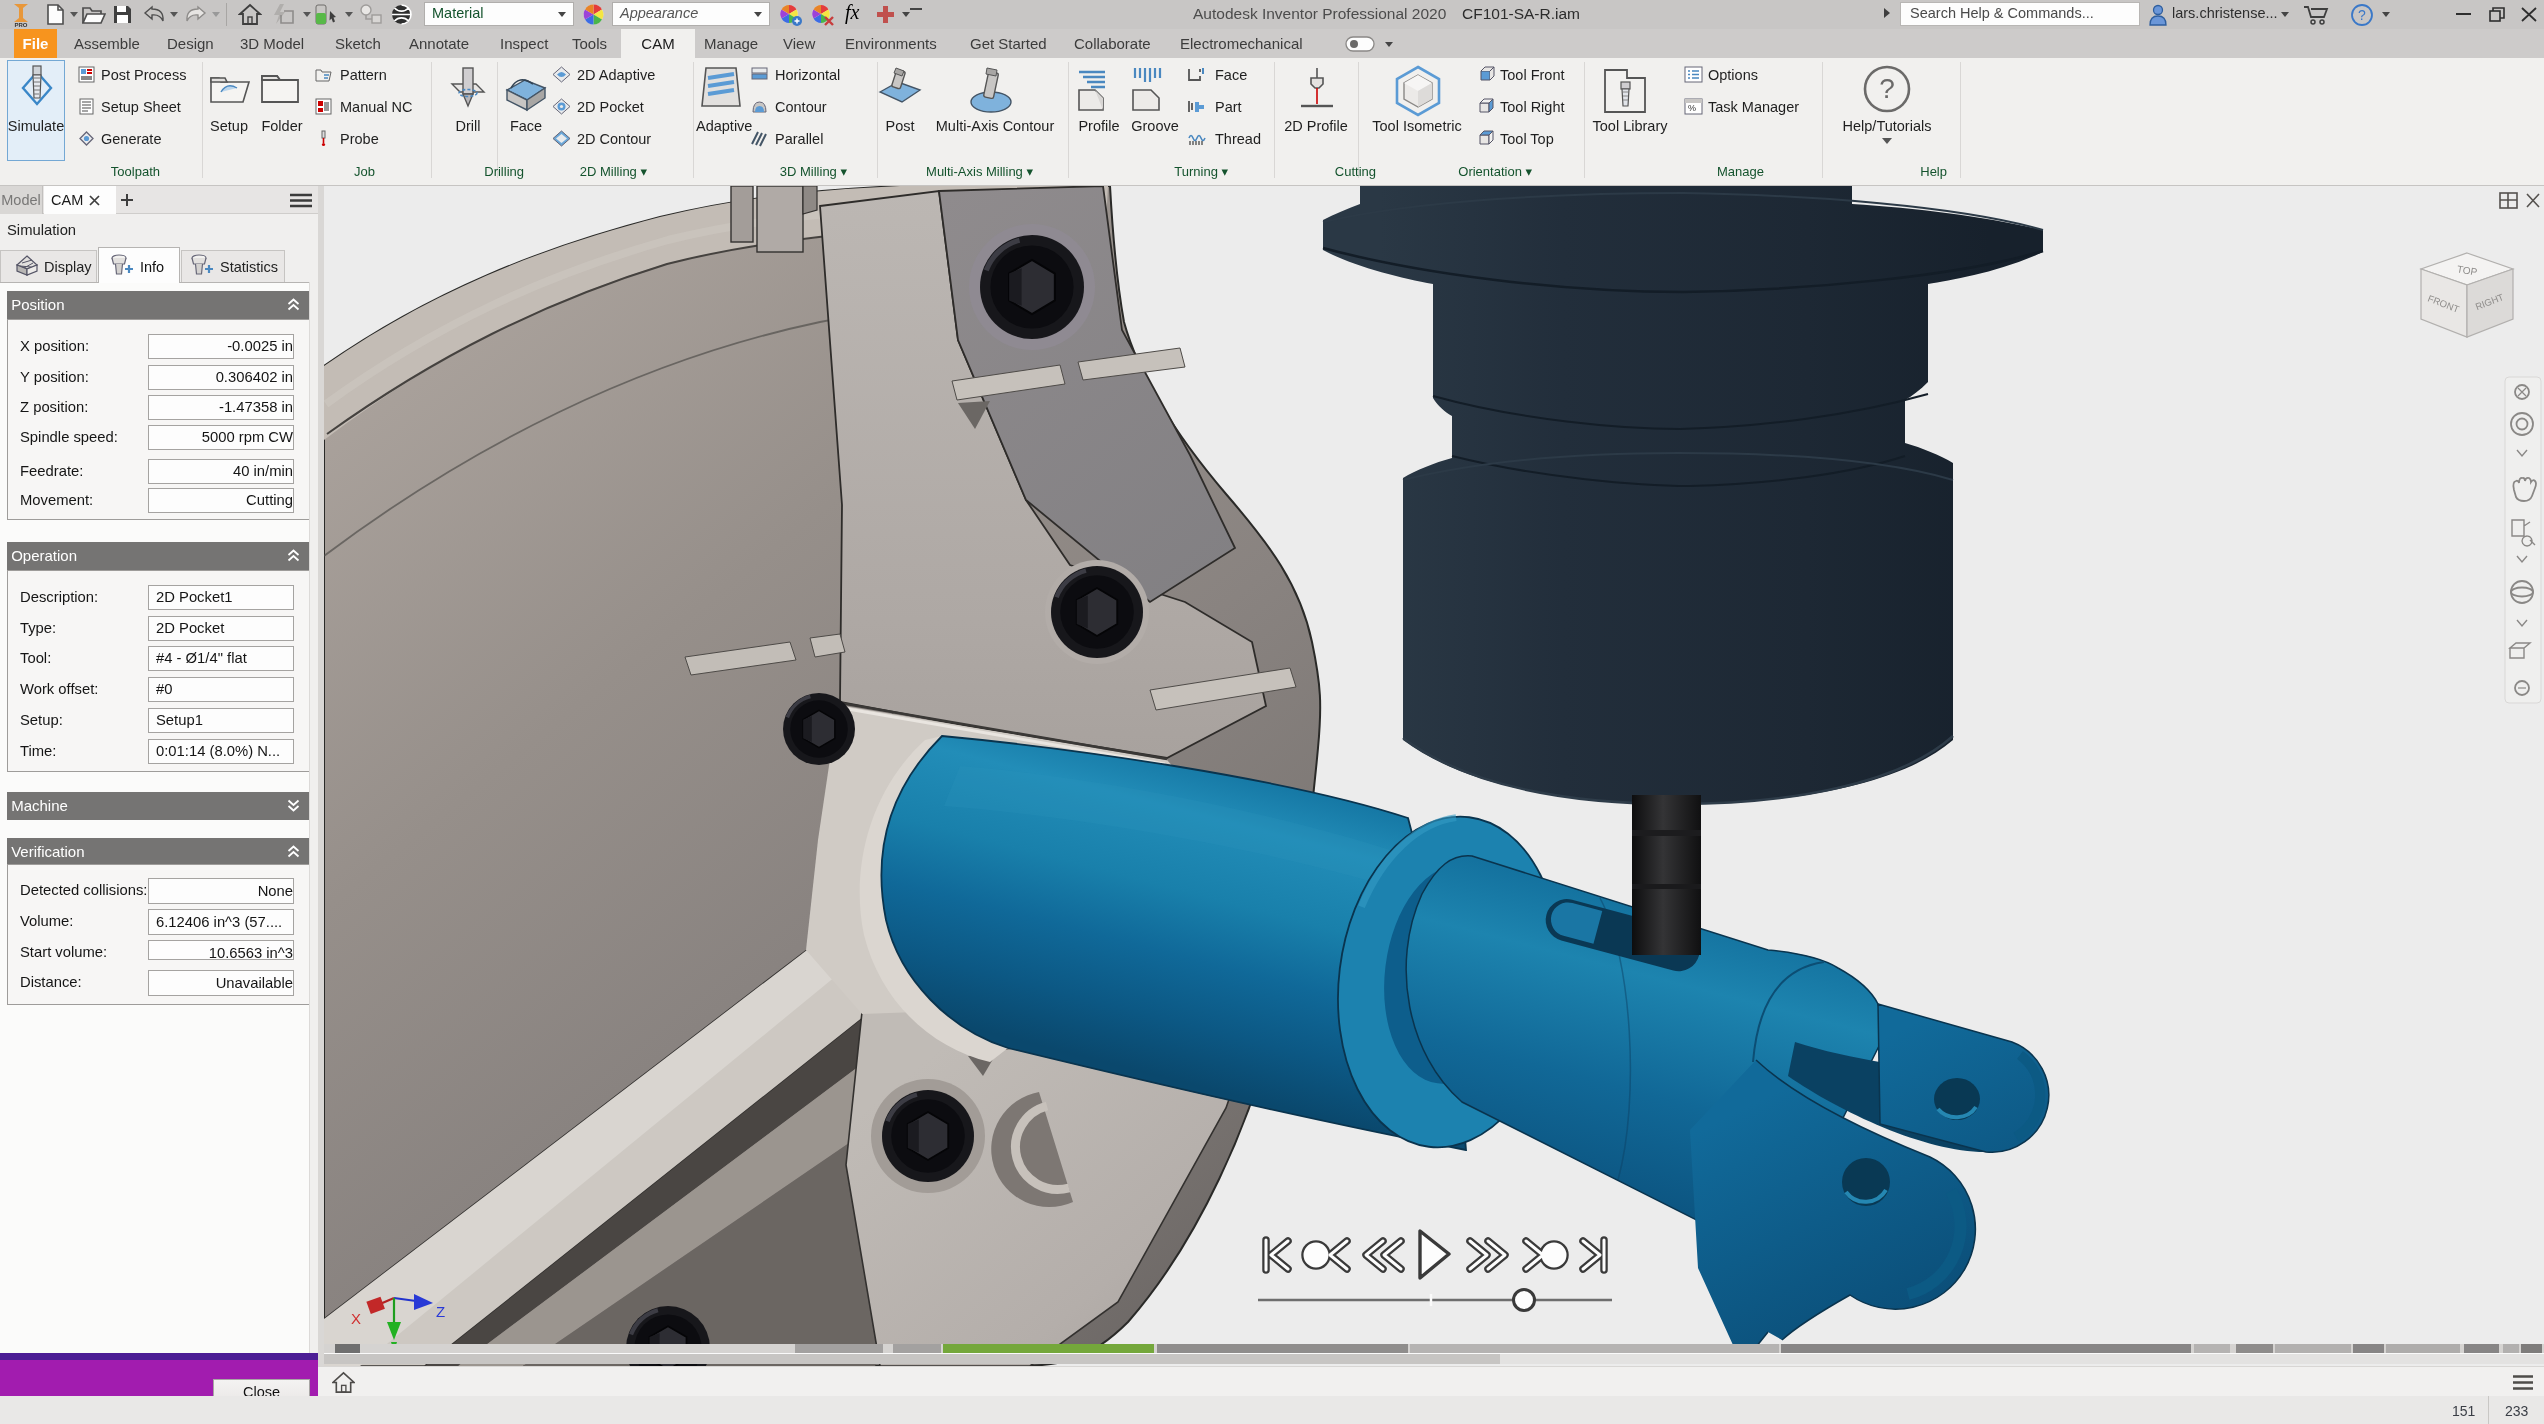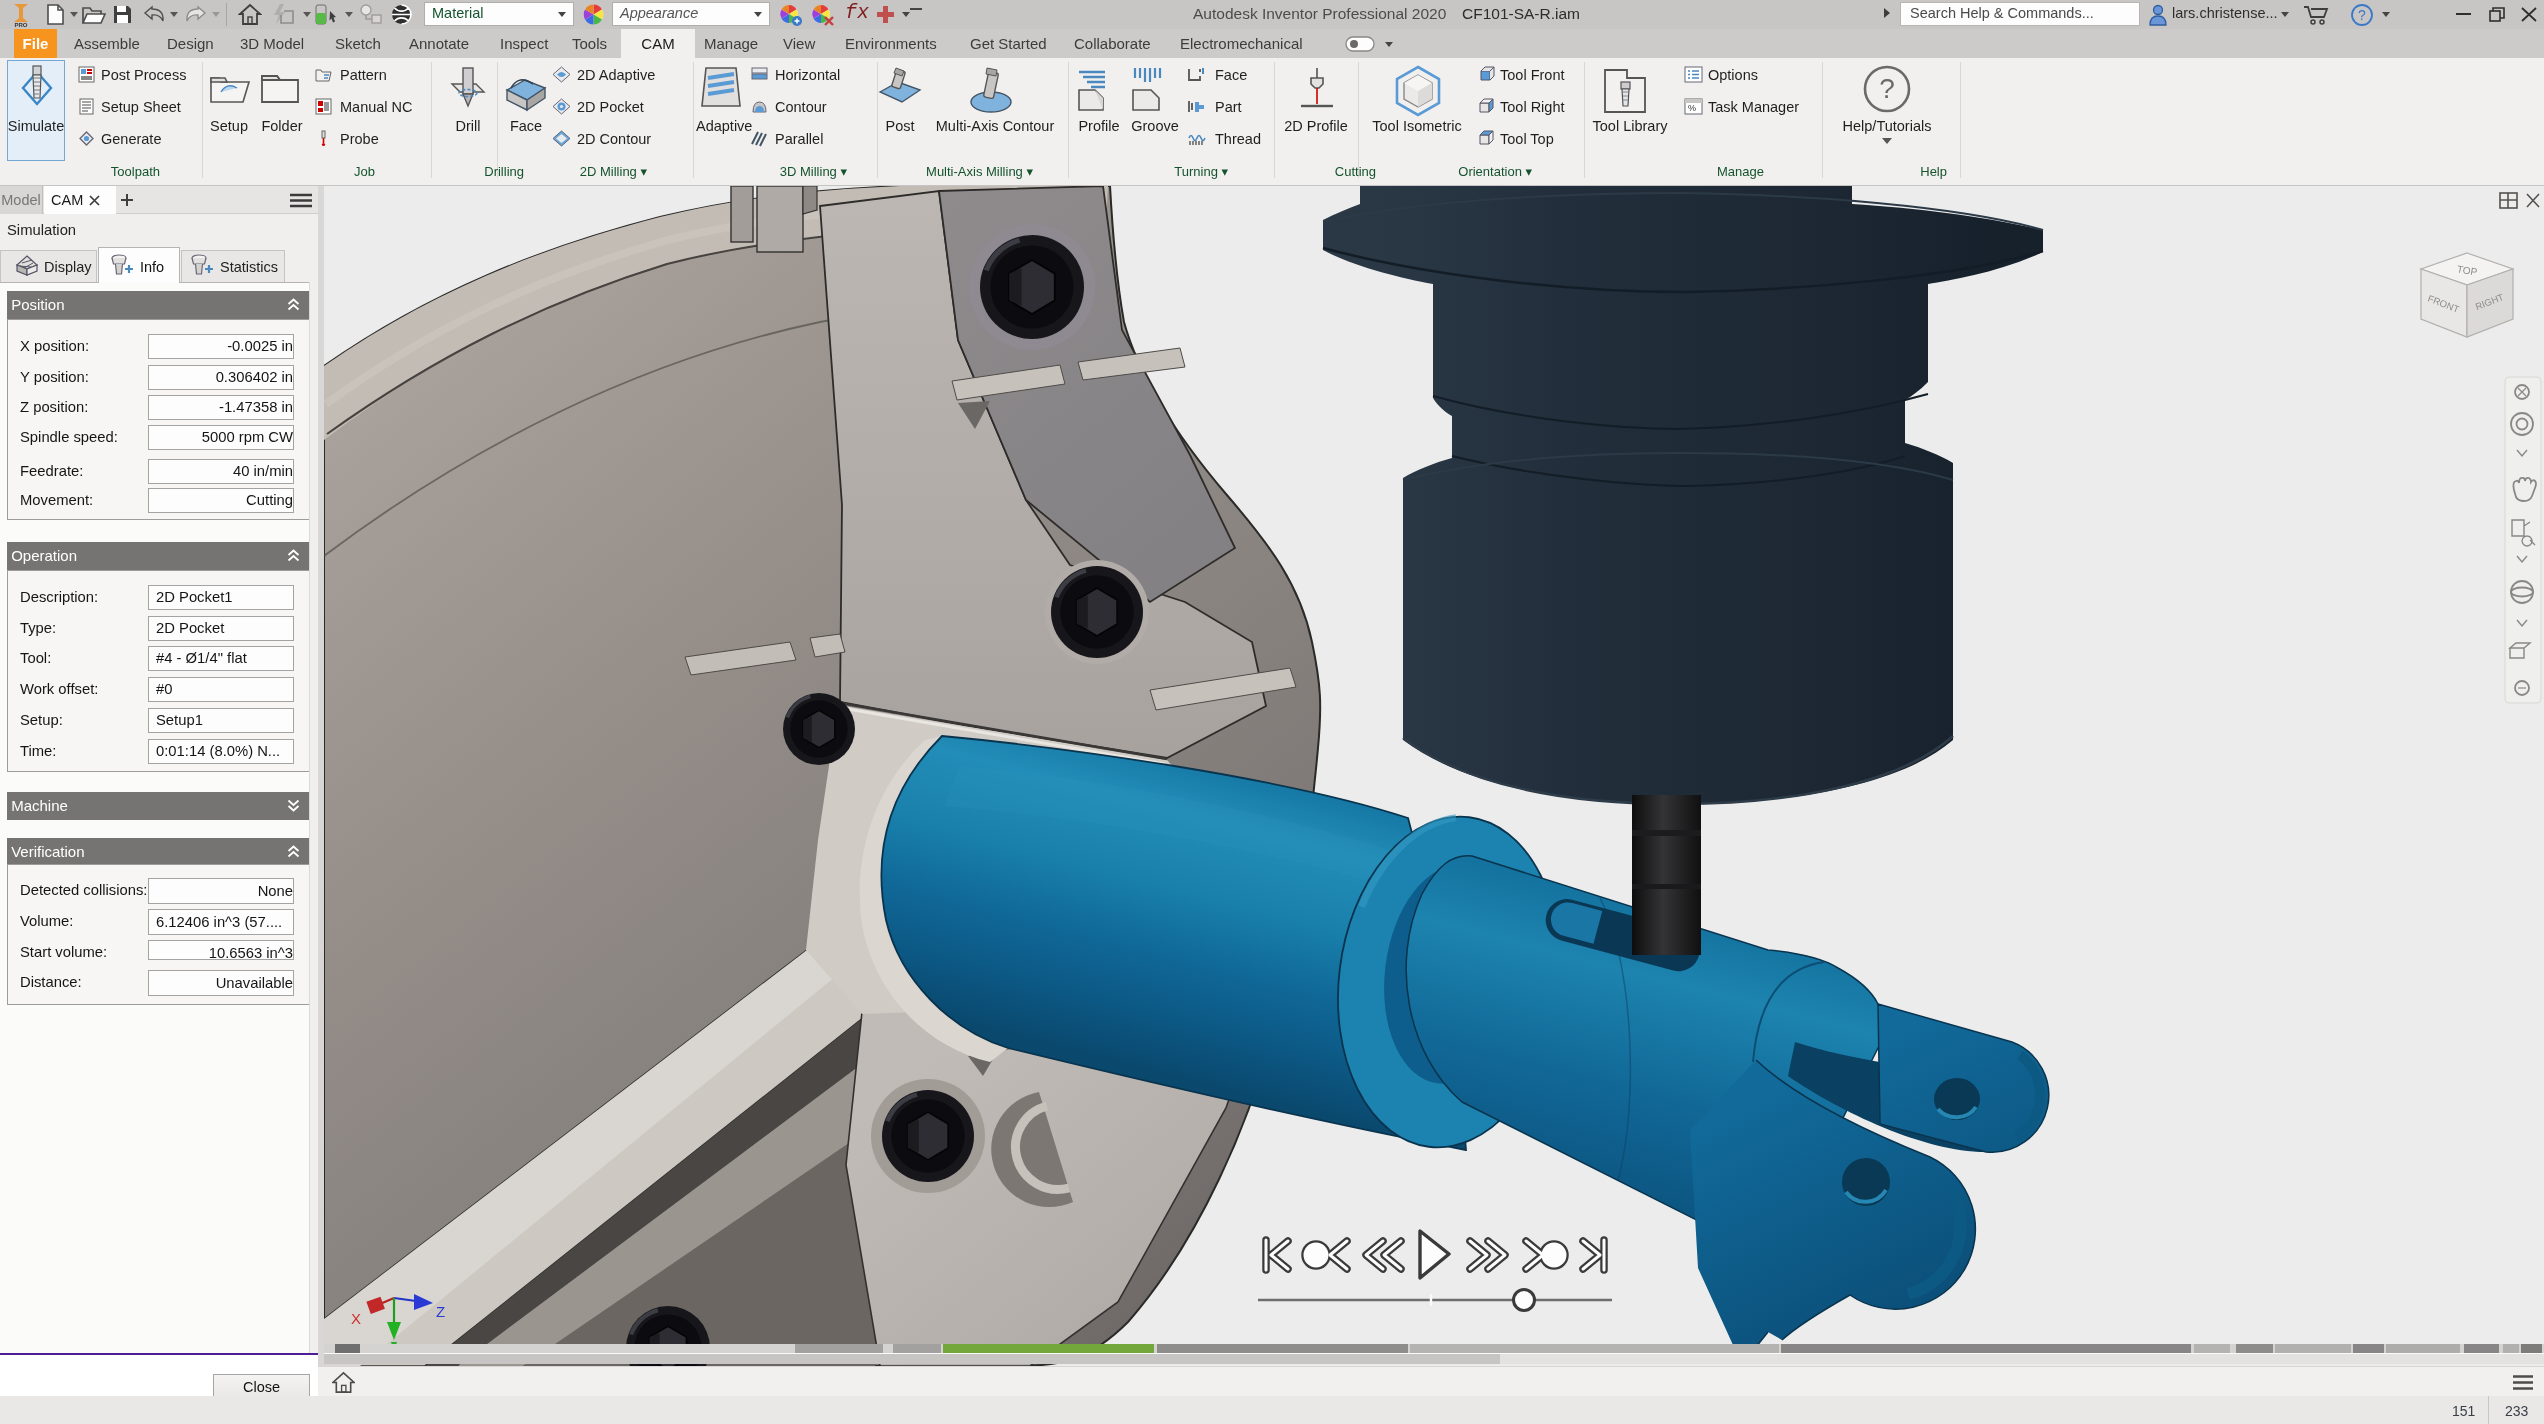--- a/index.html
+++ b/index.html
@@ -13,21 +13,21 @@
 .rbig{position:absolute;font-size:14.5px;color:#1f1f1f;text-align:center;white-space:nowrap}
 #leftpanel{position:absolute;left:0;top:186px;width:324px;height:1216px;background:#f0efee}
 .phdr{position:absolute;left:7px;width:304px;height:28px;background:#757473;color:#fff;font-size:15px;line-height:28px}
 .pbody{position:absolute;left:7px;width:304px;background:#f7f6f5;border:1px solid #9e9c9a}
 .plab{position:absolute;font-size:14.8px;color:#151515;white-space:nowrap}
 .pbox{position:absolute;left:148px;width:146px;height:25px;background:#fdfdfd;border:1px solid #a5a3a1;font-size:14.8px;color:#151515;line-height:23px;white-space:nowrap;overflow:hidden}
 .pbox.r{text-align:right;padding-right:0}
 .pbox.l{text-align:left;padding-left:7px}
 #homestrip{position:absolute;left:318px;top:1366px;width:2226px;height:30px;background:#f1f0ef;border-top:1px solid #d8d6d4}
 #statusbar{position:absolute;left:0;top:1396px;width:2544px;height:28px;background:#e9e8e7;font-size:14px;color:#3a3e46}
-#lfooter{position:absolute;left:0;top:1353px;width:318px;height:43px;background:#ffffff;border-top:2px solid #4c1d95}
+#lfooter{position:absolute;left:0;top:1353px;width:318px;height:43px;background:#a21caf;border-top:7px solid #4c1d95}
 #closebtn{position:absolute;left:213px;top:19px;width:97px;height:26px;background:linear-gradient(#f4f3f2,#e9e7e5);border:1px solid #a8a6a4;font-size:14.5px;text-align:center;line-height:24px;color:#111}
 .ic{position:absolute}
 </style></head>
 <body>
 
 <div id="titlebar">
 <svg class="ic" style="left:8px;top:2px" width="26" height="26" viewBox="0 0 26 26">
       <path d="M6 2 h14 l-5 4 v10 l5 4 h-14 l5 -4 v-10 Z" fill="#e8973a"></path>
       <text x="13" y="25" font-size="6" fill="#333" text-anchor="middle" font-weight="bold" font-family="Liberation Sans">PRO</text>
     </svg>
@@ -107,21 +107,21 @@
 <svg class="ic" style="left:810px;top:3px" width="26" height="24" viewBox="0 0 26 24">
       <circle cx="11" cy="11" r="9" fill="#e8e6e4"></circle>
       <path d="M11 11 L11 2 A9 9 0 0 1 18.5 6.5 Z" fill="#e43c3c"></path>
       <path d="M11 11 L18.5 6.5 A9 9 0 0 1 18.5 15.5 Z" fill="#f5e642"></path>
       <path d="M11 11 L18.5 15.5 A9 9 0 0 1 11 20 Z" fill="#4ab54a"></path>
       <path d="M11 11 L11 20 A9 9 0 0 1 3.5 15.5 Z" fill="#3c6ce4"></path>
       <path d="M11 11 L3.5 15.5 A9 9 0 0 1 3.5 6.5 Z" fill="#9c42d8"></path>
       <path d="M11 11 L3.5 6.5 A9 9 0 0 1 11 2 Z" fill="#e88428"></path>
       <path d="M15 14 l8 8 M23 14 l-8 8" stroke="#c83c3c" stroke-width="2.4"></path>
     </svg>
-<div class="abs" style="left:845px;top:1px;font-size:20px;font-style:italic;color:#7f1d1d;font-family:Liberation Mono, monospace">fx</div>
+<div class="abs" style="left:845px;top:1px;font-size:20px;font-style:italic;color:#000000;font-family:Liberation Serif, serif">fx</div>
 <svg class="ic" style="left:876px;top:5px" width="19" height="19" viewBox="0 0 19 19">
       <path d="M7 1 h5 v6 h6 v5 h-6 v6 h-5 v-6 h-6 v-5 h6 Z" fill="#c0504d"></path>
     </svg>
 <div class="abs" style="left:902px;top:12px;width:0;height:0;border-left:4.5px solid transparent;border-right:4.5px solid transparent;border-top:5.5px solid #444"></div>
 <div class="abs" style="left:910px;top:8px;width:12px;height:2px;background:#444"></div>
 <div class="abs" style="left:1193px;top:5px;font-size:15.5px;color:#4c4c4c">Autodesk Inventor Professional 2020</div>
 <div class="abs" style="left:1462px;top:5px;font-size:15.5px;color:#2c2c2c">CF101-SA-R.iam</div>
 <div class="abs" style="left:1884px;top:8px;width:0;height:0;border-top:5.5px solid transparent;border-bottom:5.5px solid transparent;border-left:6.5px solid #3e3e3e"></div>
 <div class="abs" style="left:1900px;top:2px;width:240px;height:24px;background:#fdfdfd;border:1px solid #b8b6b4"></div>
 <div class="abs" style="left:1910px;top:5px;font-size:14.5px;color:#4a4a4a">Search Help &amp; Commands...</div>

